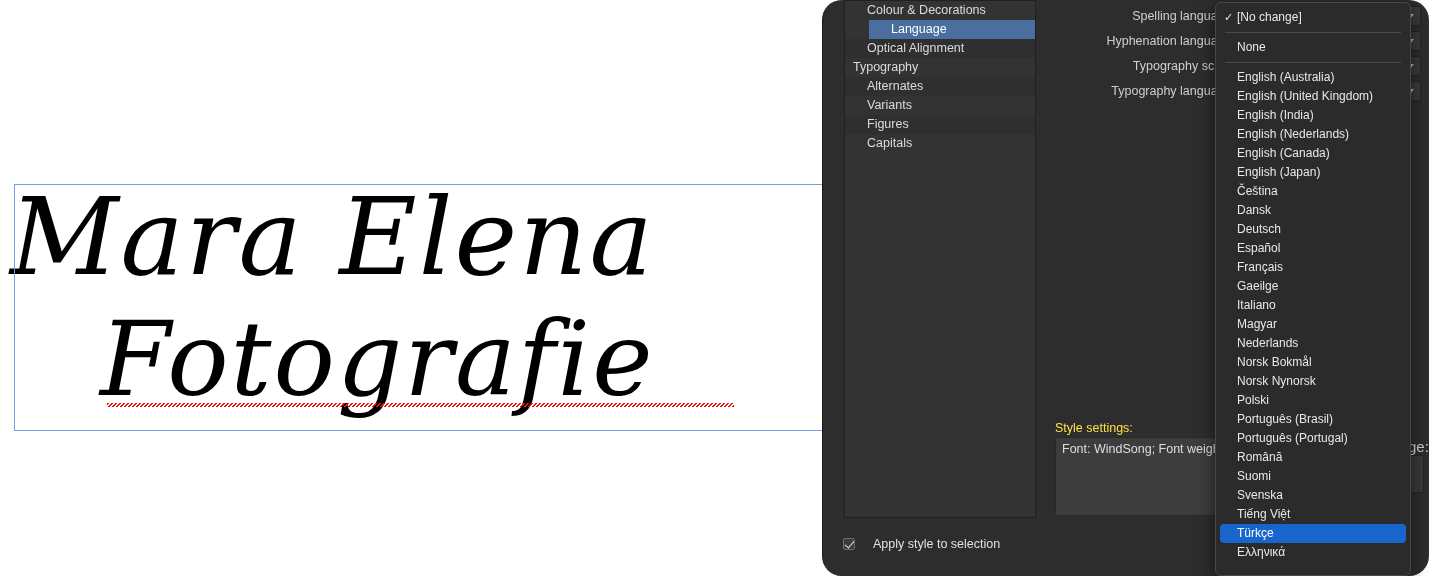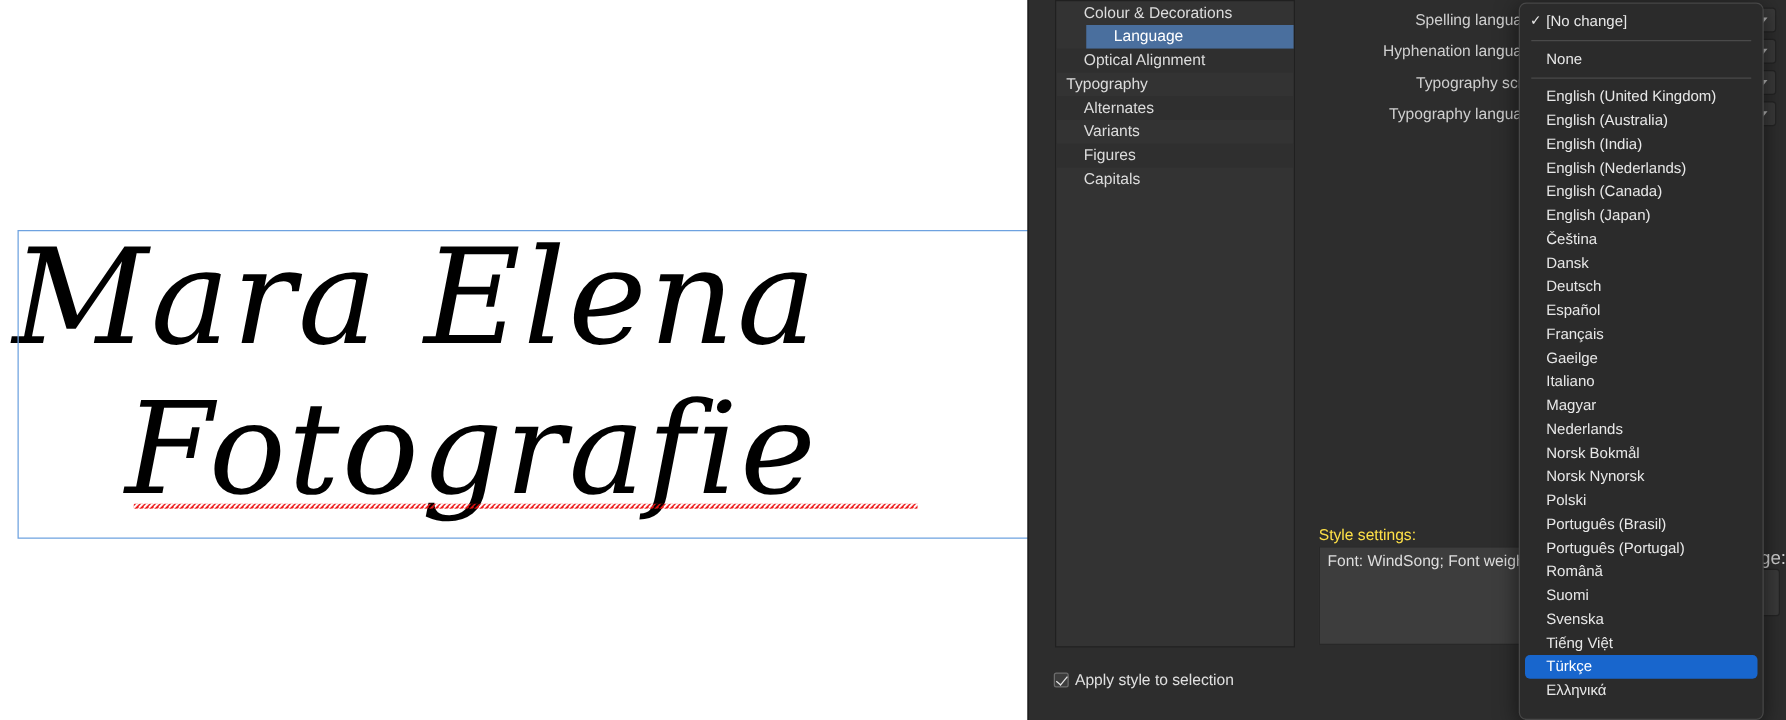--- a/index.html
+++ b/index.html
@@ -35,20 +35,21 @@
     position:absolute;left:107px;top:403px;width:627px;height:4px;
     background-image:repeating-linear-gradient(135deg,#ee1111 0 1.6px,rgba(255,255,255,0) 1.6px 3.2px);
     background-size:4px 4px;
   }
 
   
   .panel{
     position:absolute;left:822px;top:0;width:607px;height:576px;
     background:#2d2d2d;border-left:1px solid #1b1b1b;box-sizing:border-box;
     color:#d6d6d6;
+    border-radius:20px;
   }
   .panel-inner{position:absolute;left:0;top:0;right:0;bottom:0;}
 
   
   .cat-list{
     position:absolute;left:21px;top:0;width:192px;height:518px;
     background:#333333;border:1px solid #202020;box-sizing:border-box;
     overflow:hidden;
   }
   .cat-row{
@@ -82,21 +83,21 @@
     position:absolute;left:232px;top:421px;font-size:12.5px;color:#fde047;
   }
   .style-settings-box{
     position:absolute;left:232px;top:437px;width:349px;height:79px;
     background:#3d3d3d;border:1px solid #282828;box-sizing:border-box;
     padding:4px 6px;font-size:12.5px;color:#dedede;overflow:hidden;
     white-space:nowrap;
   }
 
   
-  .apply-row{position:absolute;left:843px;top:537px;display:flex;align-items:center;gap:5px;justify-content:space-between;}
+  .apply-row{position:absolute;left:843px;top:537px;display:flex;align-items:center;gap:18px;justify-content:space-between;}
   .cbox{
     width:12px;height:12px;background:#3c3c3c;border:1px solid #6d6d6d;
     border-radius:2px;position:relative;box-sizing:border-box;
   }
   .cbox::after{
     content:"";position:absolute;left:3px;top:0px;width:4px;height:8px;
     border-right:1.6px solid #e6e6e6;border-bottom:1.6px solid #e6e6e6;
     transform:rotate(40deg);
   }
   .apply-label{font-size:12.5px;color:#e0e0e0;white-space:nowrap;}
@@ -187,22 +188,22 @@
   </div>
 
   <div class="trailing-label">ge:</div>
   <div class="trailing-box"></div>
 
   <div class="dropdown" id="dropdown">
       <div class="dd-item checked">[No change]</div>
       <div class="dd-sep"></div>
       <div class="dd-item">None</div>
       <div class="dd-sep"></div>
+      <div class="dd-item">English (Australia)</div>
       <div class="dd-item">English (United Kingdom)</div>
-      <div class="dd-item">English (Australia)</div>
       <div class="dd-item">English (India)</div>
       <div class="dd-item">English (Nederlands)</div>
       <div class="dd-item">English (Canada)</div>
       <div class="dd-item">English (Japan)</div>
       <div class="dd-item">Čeština</div>
       <div class="dd-item">Dansk</div>
       <div class="dd-item">Deutsch</div>
       <div class="dd-item">Español</div>
       <div class="dd-item">Français</div>
       <div class="dd-item">Gaeilge</div>

